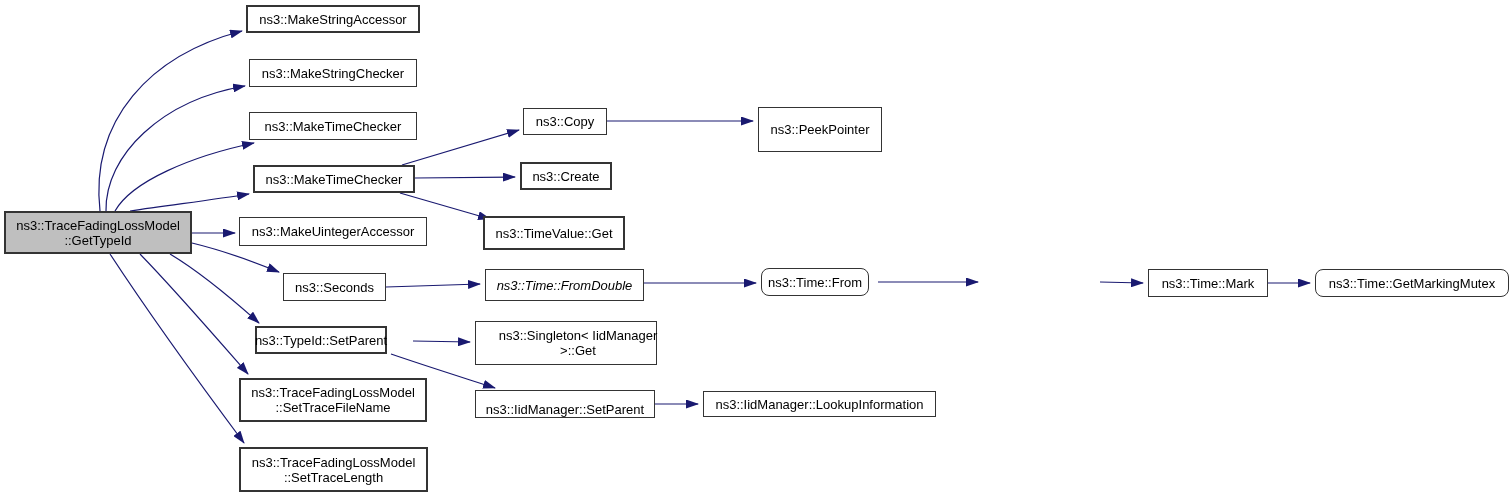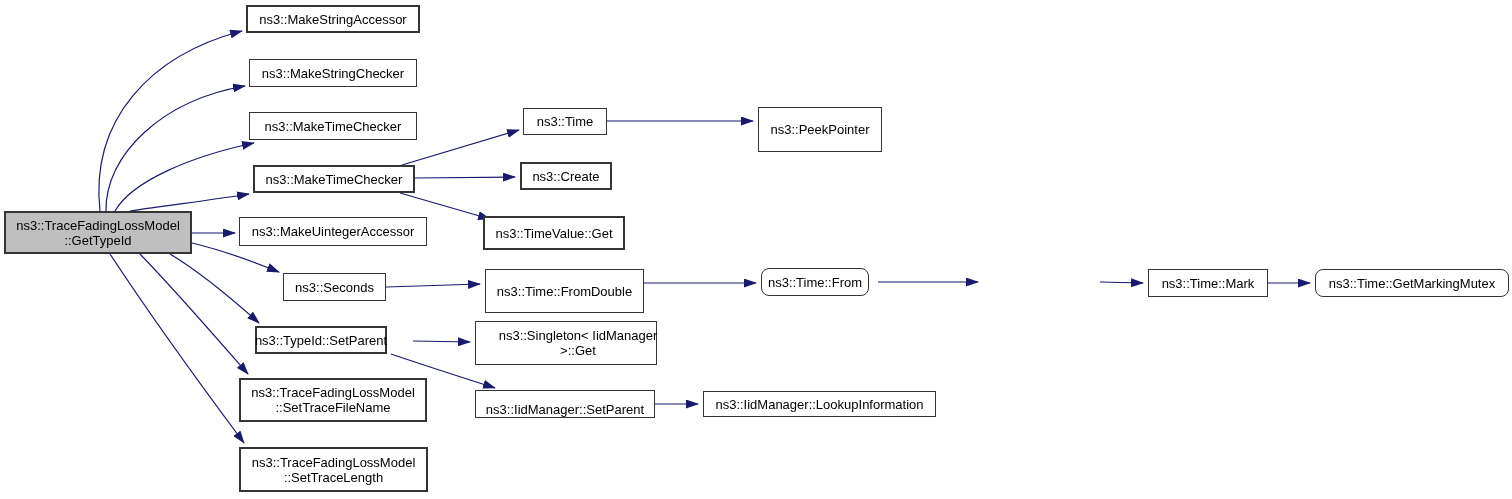--- a/index.html
+++ b/index.html
@@ -100,35 +100,35 @@
     <div class="node" style="left: 249px; top: 112px; width: 168px; height: 28px;">
       <div class="line">ns3::MakeTimeChecker</div>
     </div>
     <div class="node bold" style="left: 253px; top: 165px; width: 162px; height: 28px;">
       <div class="line">ns3::MakeTimeChecker</div>
     </div>
     <div class="node" style="left: 239px; top: 217px; width: 188px; height: 29px;">
       <div class="line">ns3::MakeUintegerAccessor</div>
     </div>
     <div class="node" style="left: 523px; top: 108px; width: 84px; height: 27px;">
-      <div class="line">ns3::Time</div>
+      <div class="line">ns3::Copy</div>
     </div>
     <div class="node bold" style="left: 520px; top: 162px; width: 92px; height: 28px;">
       <div class="line">ns3::Create</div>
     </div>
     <div class="node bold" style="left: 483px; top: 216px; width: 142px; height: 34px;">
       <div class="line">ns3::TimeValue::Get</div>
     </div>
     <div class="node" style="left: 758px; top: 107px; width: 124px; height: 45px;">
       <div class="line">ns3::PeekPointer</div>
     </div>
     <div class="node" style="left: 283px; top: 273px; width: 103px; height: 28px;">
       <div class="line">ns3::Seconds</div>
     </div>
-    <div class="node" style="left: 485px; top: 269px; width: 159px; height: 44px;">
+    <div class="node" style="left: 485px; top: 269px; width: 159px; height: 32px; font-style: italic;">
       <div class="line">ns3::Time::FromDouble</div>
     </div>
     <div class="node" style="left: 761px; top: 268px; width: 108px; height: 28px; border-radius: 8px;">
       <div class="line">ns3::Time::From</div>
     </div>
     <div class="node" style="left: 1148px; top: 269px; width: 120px; height: 28px;">
       <div class="line">ns3::Time::Mark</div>
     </div>
     <div class="node" style="left: 1315px; top: 269px; width: 194px; height: 28px; border-radius: 8px;">
       <div class="line">ns3::Time::GetMarkingMutex</div>

